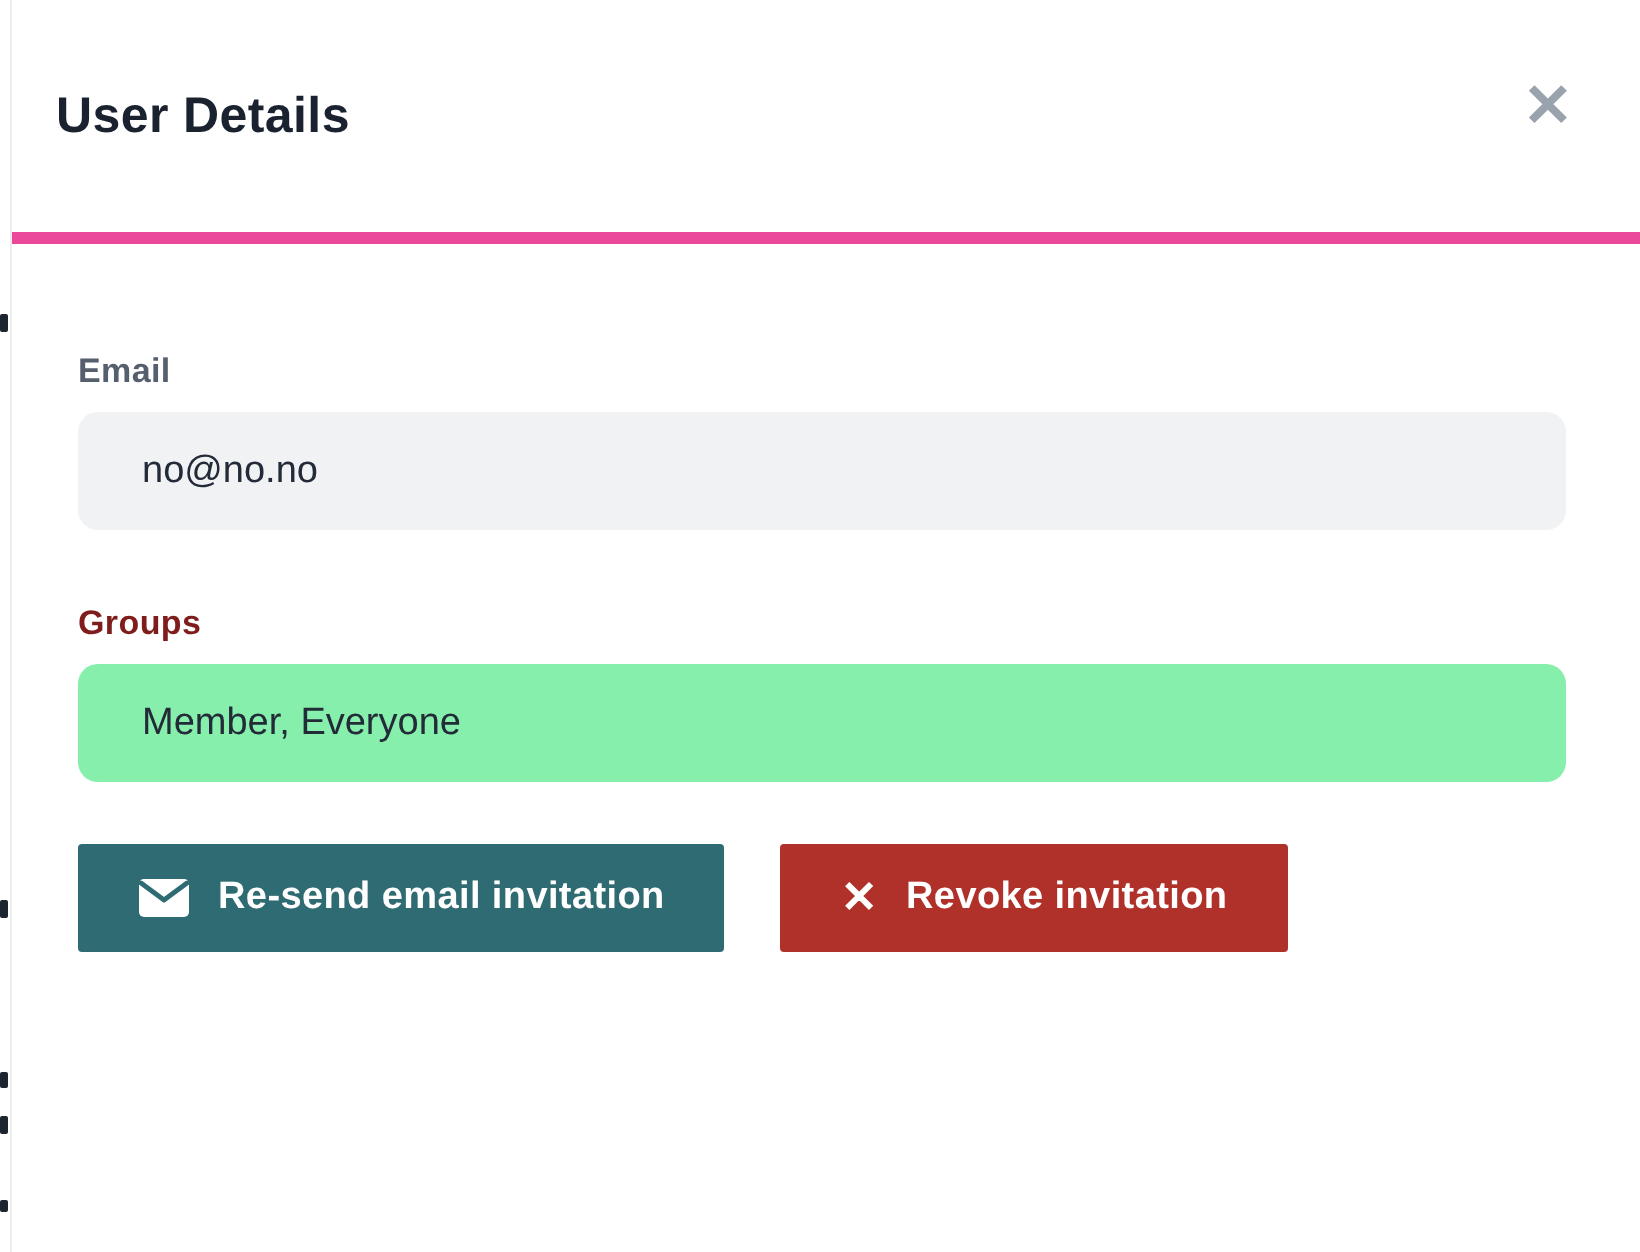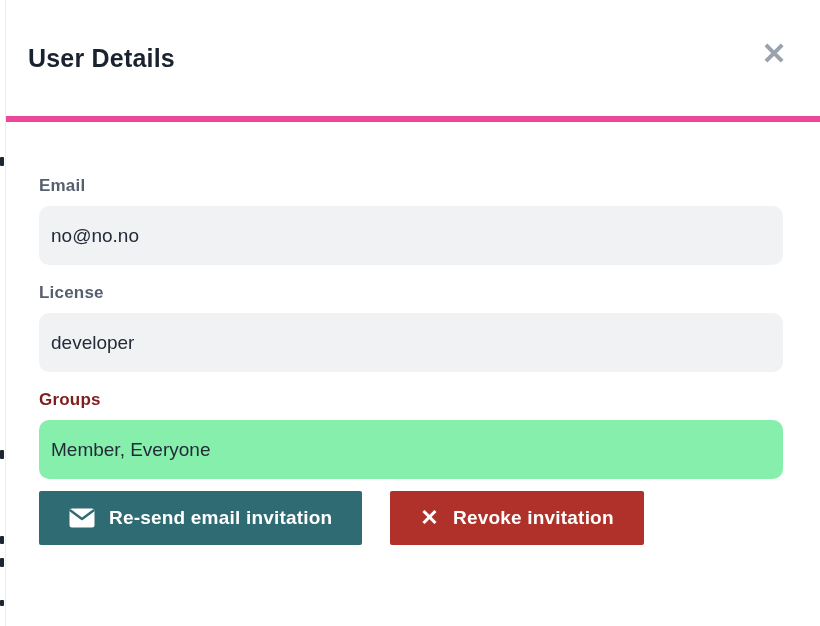--- a/index.html
+++ b/index.html
@@ -39,34 +39,34 @@
     width: 36px; height: 36px;
     border: none; background: transparent;
     color: #9aa2ad; font-size: 30px; font-weight: 700;
     line-height: 36px; text-align: center;
     cursor: pointer;
     font-family: "Liberation Sans", sans-serif;
   }
 
   
   .modal-body { padding: 54px 33px 0 33px; }
-  .field-group { margin-bottom: 18px; }
+  .field-group { margin-bottom: 37px; }
   .field-label {
     display: block;
     font-size: 17px; font-weight: 700;
     color: #565f6e;
     margin-bottom: 10px;
     letter-spacing: 0.2px;
   }
   .field-input {
     display: block;
     width: 744px; height: 59px;
     background: #f1f2f4;
     border: none; border-radius: 10px;
-    padding: 0 12px;
+    padding: 0 32px;
     font-size: 19px; color: #232b39;
     font-family: "Liberation Sans", sans-serif;
     outline: none;
   }
 
   
   .actions { display: flex; gap: 28px; margin-top: -6px; }
   .btn {
     display: inline-flex; align-items: center; justify-content: center;
     gap: 14px;
@@ -102,24 +102,20 @@
       <button class="close-btn" style="color: rgb(154, 162, 173);">✕</button>
     </div>
 
     <div class="modal-body">
 
       <div class="field-group">
         <label class="field-label" style="color: rgb(86, 95, 110);">Email</label>
         <input class="field-input" type="text" value="no@no.no" style="background: rgb(241, 242, 244); color: rgb(35, 43, 57);">
       </div>
 
-      <div class="field-group">
-        <label class="field-label" style="color: rgb(86, 95, 110);">License</label>
-        <input class="field-input" type="text" value="developer" style="background: rgb(241, 242, 244); color: rgb(35, 43, 57);">
-      </div>
 
       <div class="field-group">
         <label class="field-label" style="color: #7f1d1d;">Groups</label>
         <input class="field-input" type="text" value="Member, Everyone" style="background: #86efac; color: rgb(35, 43, 57);">
       </div>
 
       <div class="actions">
 
         <button class="btn btn-resend" id="resend-btn" style="background: rgb(47, 107, 114);">
           <span class="icon">

